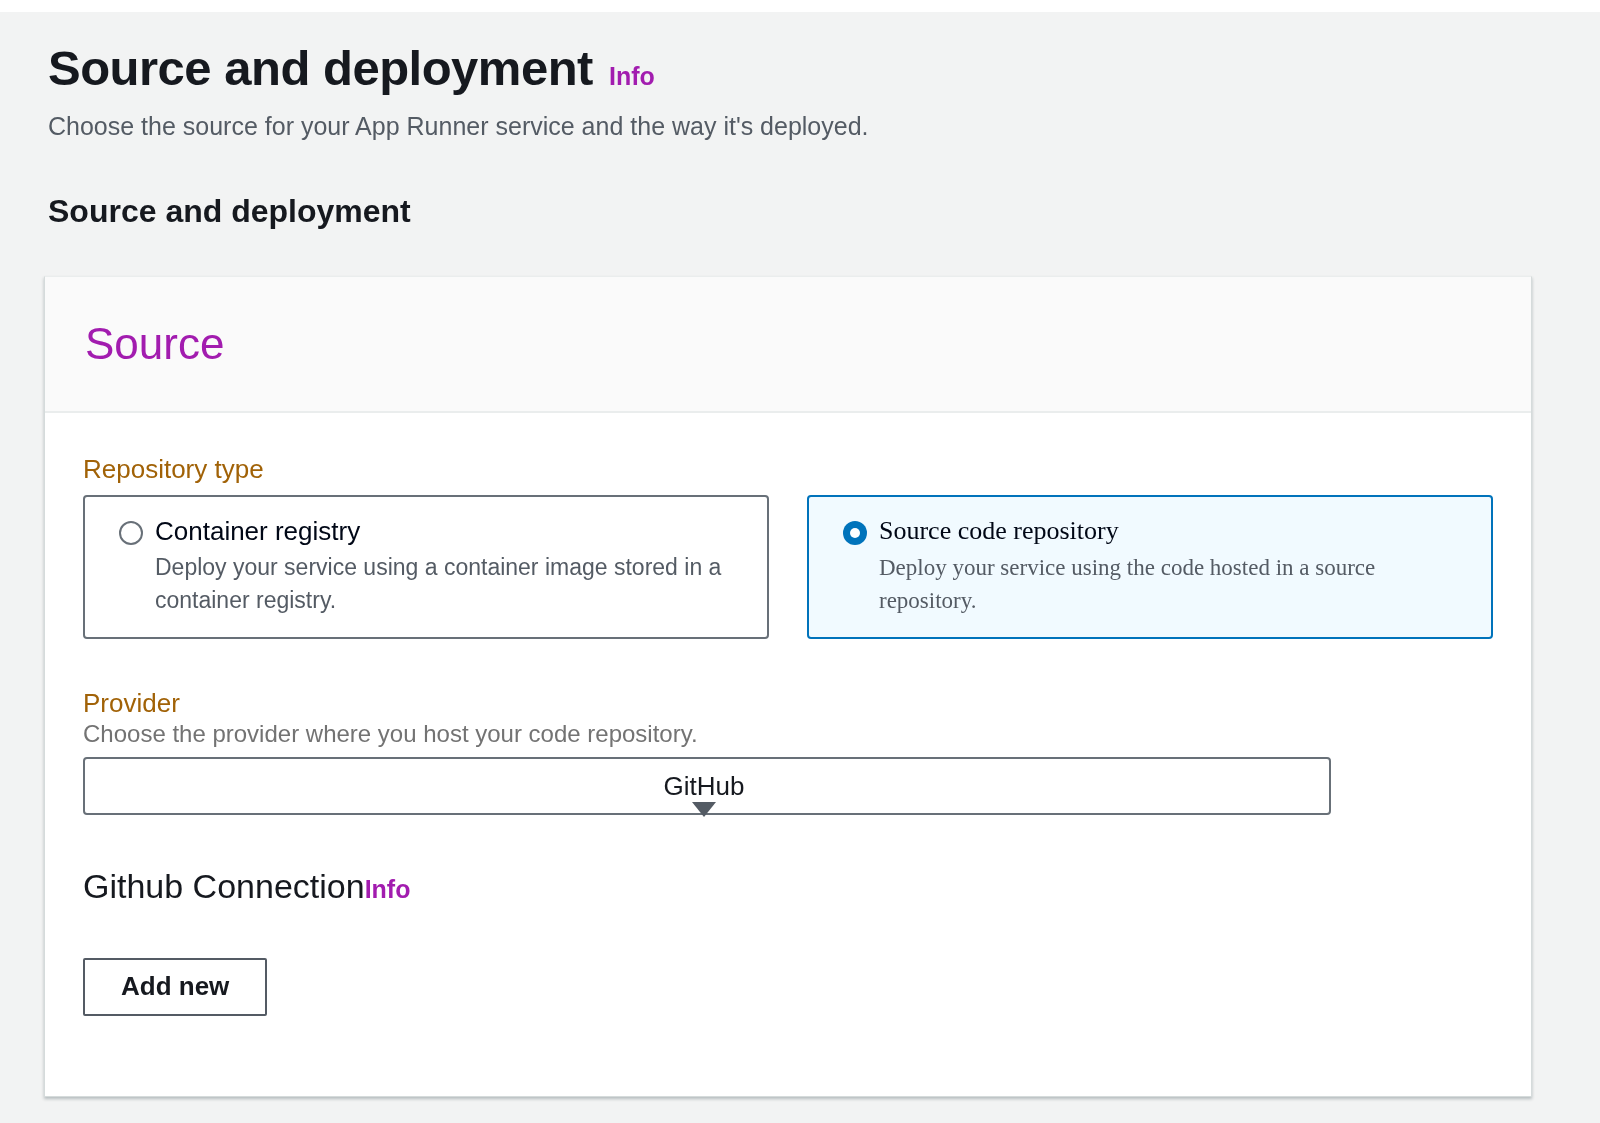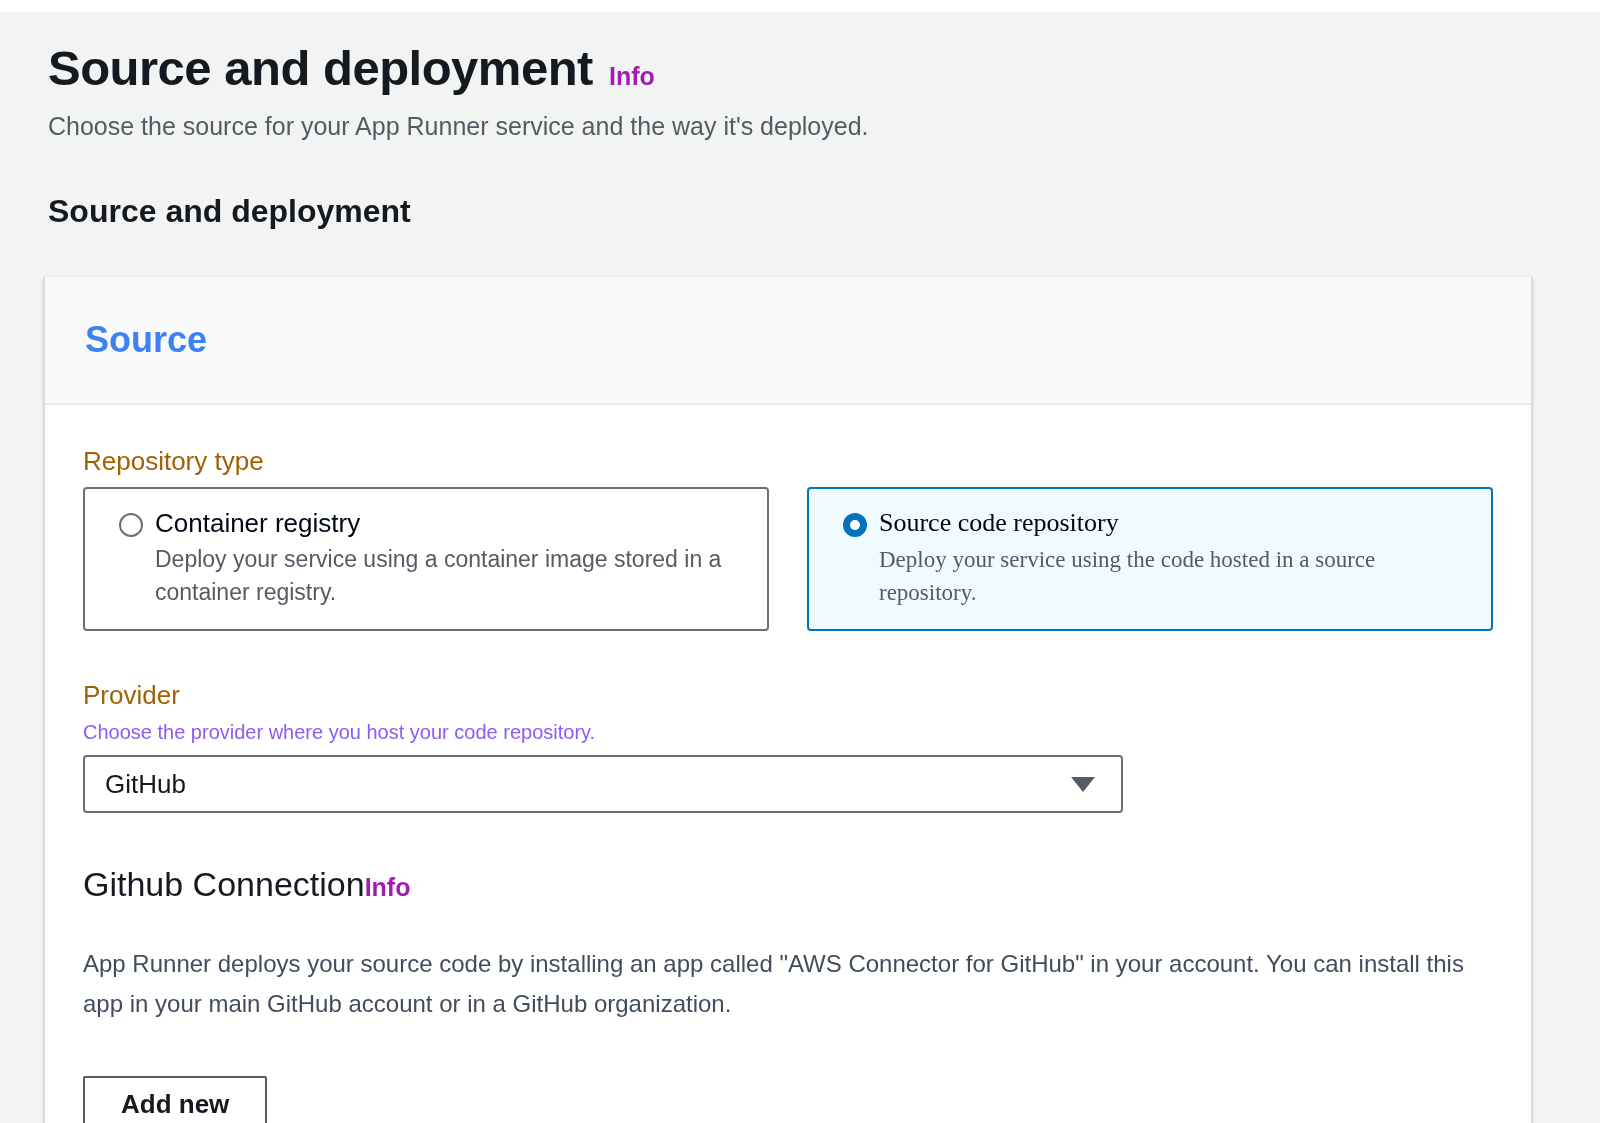--- a/index.html
+++ b/index.html
@@ -51,23 +51,23 @@
     border: 1px solid #d5dbdb;
     border-top: 1px solid #eaeded;
     box-shadow: 0 2px 3px rgba(0, 28, 36, 0.25);
   }
   .card-header {
     background: #fafafa;
     padding: 42px 40px;
     border-bottom: 2px solid #eaeded;
   }
   .card-header h3 {
-    font-size: 36px;
-    font-weight: 700;
-    color: #3b82f6;
+    font-size: 44px;
+    font-weight: 400;
+    color: #a21caf;
   }
   .card-body { padding: 40px 38px 80px 38px; }
 
   .field-label {
     font-size: 26px;
     color: #a16207;
     line-height: 32px;
   }
 
   
@@ -121,37 +121,37 @@
     margin-top: 6px;
     font-size: 23px;
     line-height: 33px;
     color: #545b64;
     max-width: 610px;
   }
 
   
   .provider-block { margin-top: 48px; }
   .field-desc {
-    margin-top: 6px;
-    font-size: 20px;
-    color: #8b5cf6;
+    font-size: 24px;
+    color: #737373;
     line-height: 30px;
   }
   .select-box {
     margin-top: 8px;
-    width: 1040px;
+    width: 1248px;
     height: 58px;
     border: 2px solid #687078;
     border-radius: 4px;
     background: #ffffff;
     display: flex;
     align-items: center;
     justify-content: space-between;
-    padding: 0 26px 0 20px;
-    cursor: pointer;
+    padding: 12px 26px 0 20px;
+    cursor: pointer;
+    flex-direction: column;
   }
   .select-value { font-size: 26px; color: #16191f; }
   .caret-down {
     width: 0; height: 0;
     border-left: 12px solid transparent;
     border-right: 12px solid transparent;
     border-top: 15px solid #545b64;
   }
 
   
@@ -235,20 +235,19 @@
           <span class="select-value">GitHub</span>
           <span class="caret-down"></span>
         </div>
       </div>
 
       <div class="gh-block">
         <div class="gh-heading-row">
           <div class="gh-heading">Github Connection</div>
           <a class="info-link">Info</a>
         </div>
-        <p class="gh-desc">App Runner deploys your source code by installing an app called "AWS Connector for GitHub" in your account. You can install this app in your main GitHub account or in a GitHub organization.</p>
         <button class="btn-secondary">Add new</button>
       </div>
 
     </div>
   </section>
 
 </div>
 
 </body></html>

